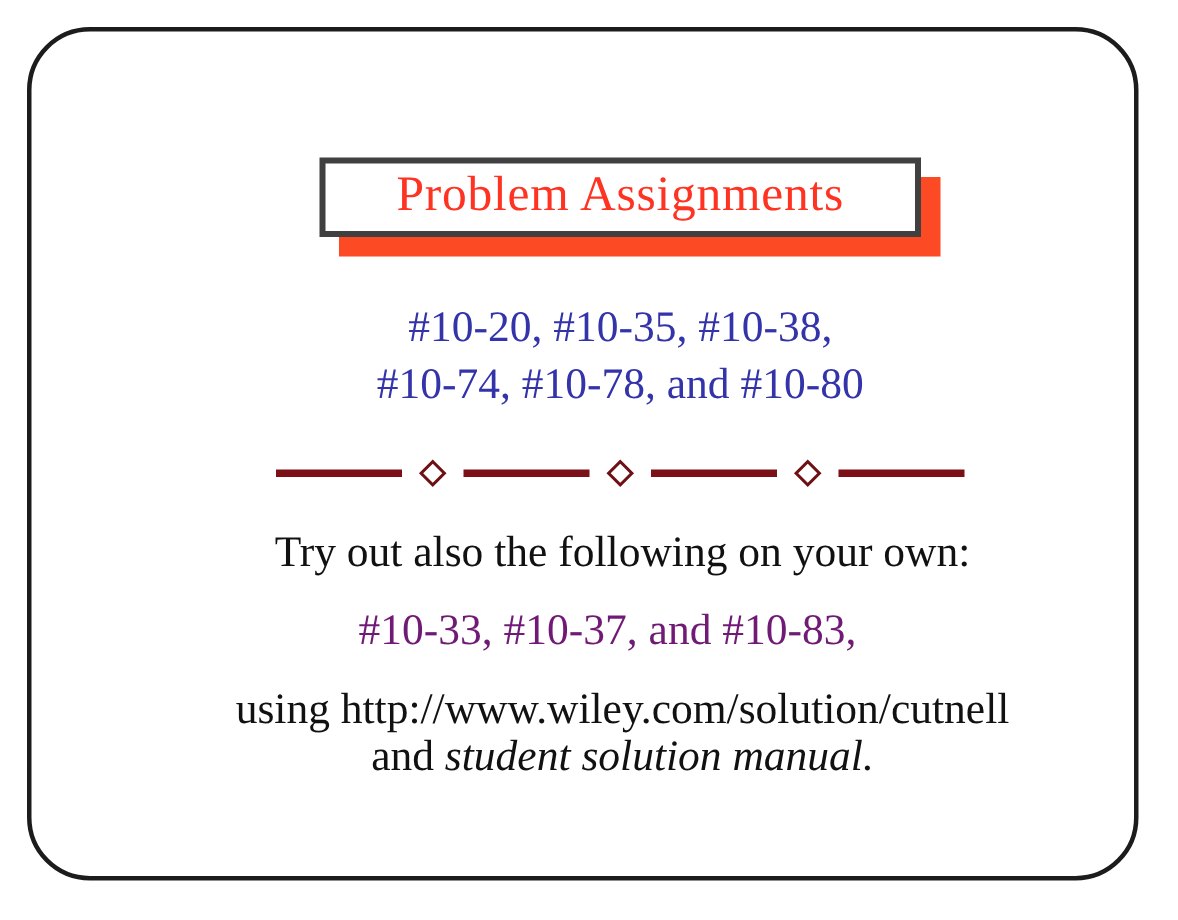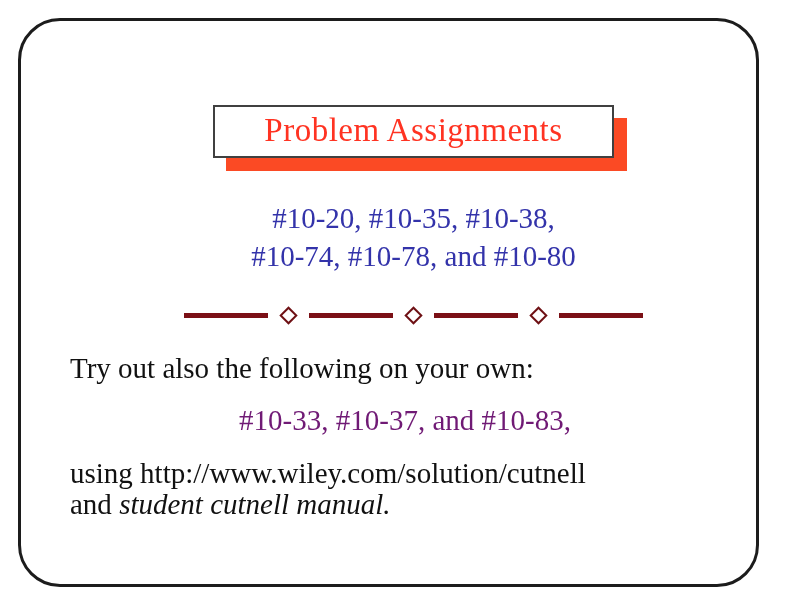--- a/index.html
+++ b/index.html
@@ -50,21 +50,21 @@
     height: 53px;
     background: #fb4a24;
   }
   #title-box {
     position: absolute;
     left: 0px;
     top: 0px;
     width: 401px;
     height: 53px;
     background: #ffffff;
-    border: 2px solid #404040;
+    border: 4px solid #404040;
     box-sizing: border-box;
     display: flex;
     align-items: center;
     justify-content: center;
   }
   #title-text {
     color: #ff3322;
     font-size: 33px;
     line-height: 1;
     letter-spacing: 0.5px;
@@ -117,21 +117,21 @@
   
   #body-text {
     position: absolute;
     left: 49px;
     top: 332px;
     width: 690px;
     color: #111111;
     font-size: 29px;
     line-height: 31px;
   }
-  .body-line { white-space: nowrap; }
+  .body-line { white-space: nowrap; text-align: center; }
   .body-line.spaced-top { margin-top: 22px; }
 
   #extra-problems {
     color: #701a75;
     text-align: center;
     white-space: nowrap;
     margin-top: 21px;
     padding-right: 20px;
   }
   .italic { font-style: italic; }
@@ -166,18 +166,18 @@
     </div>
 
     <div id="body-text">
       <div class="body-line">Try out also the following on your own:</div>
 
       <div id="extra-problems">#10-33, #10-37, and #10-83,</div>
 
       <div class="body-line spaced-top">using http://www.wiley.com/solution/cutnell</div>
 
       <div class="body-line">
-        <span>and </span><span class="italic">student cutnell manual.</span>
+        <span>and </span><span class="italic">student solution manual.</span>
       </div>
     </div>
 
   </div>
 </div>
 
 </body></html>

